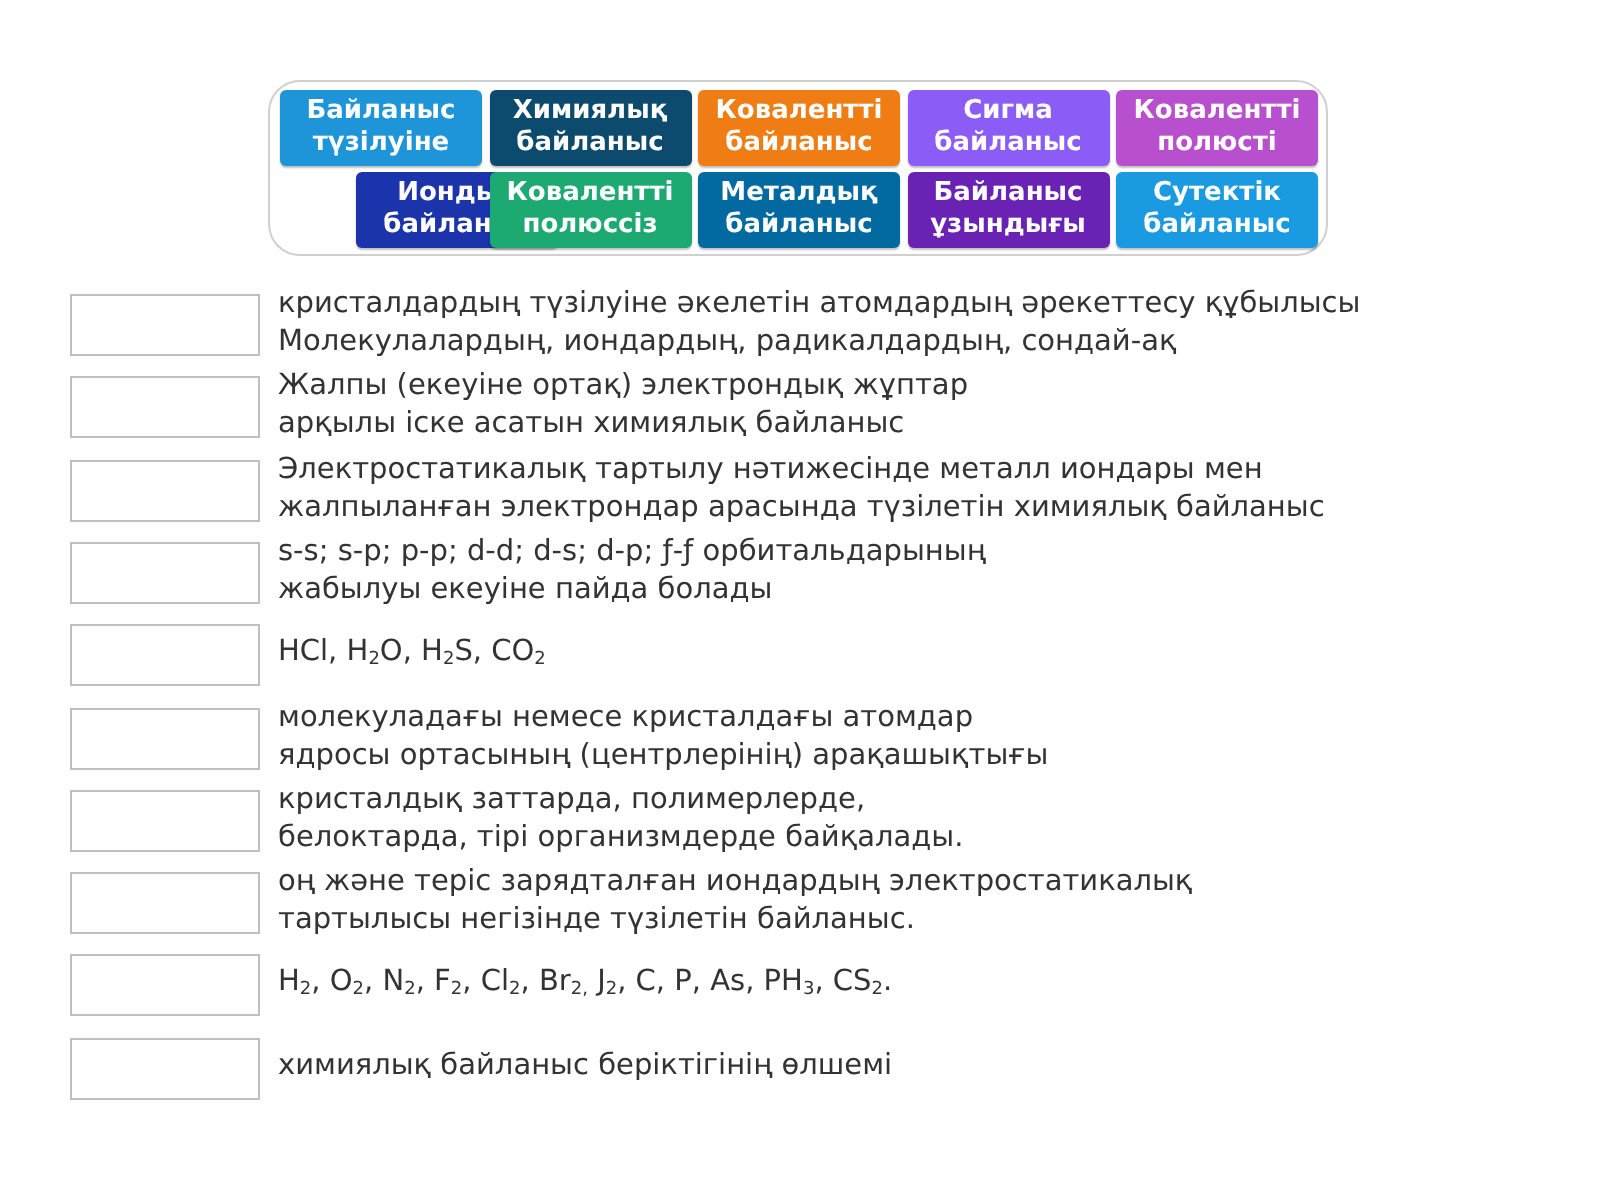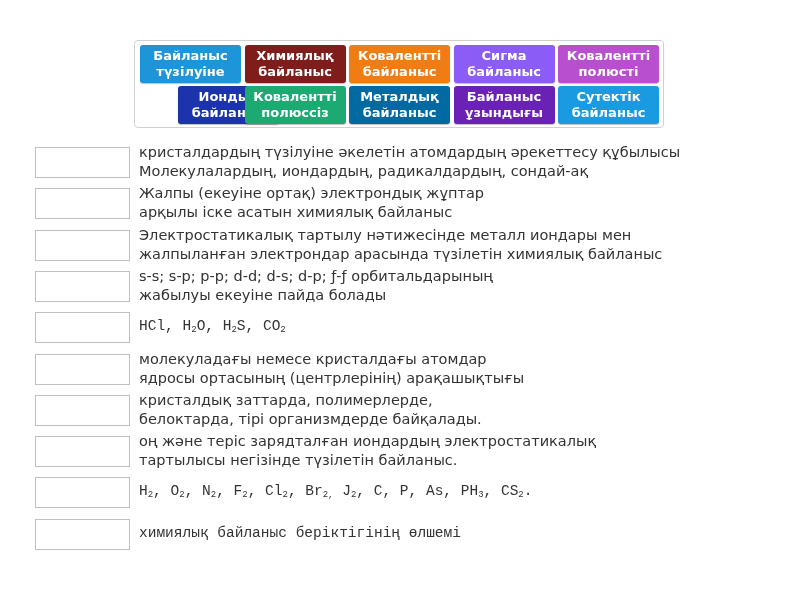--- a/index.html
+++ b/index.html
@@ -1,41 +1,41 @@
 <!DOCTYPE html>
 <html><head>
 <meta charset="utf-8">
 <style>
   html, body { margin:0; padding:0; background:#ffffff; }
   body { width:800px; height:600px; position:relative; overflow:hidden;
          font-family: "DejaVu Sans", "Liberation Sans", sans-serif; }
   .bank { position:absolute; left:134px; top:40px; width:530px; height:88px;
-          border:1px solid #d0d0d0; border-radius:4px; background:#fff; box-sizing:border-box; }
+          border:1px solid #d0d0d0; border-radius:16px; background:#fff; box-sizing:border-box; }
   .tile { position:absolute; width:101px; height:38px; border-radius:3px; color:#fff;
           font-weight:bold; font-size:13px; line-height:16px; text-align:center;
           display:flex; flex-direction:column; justify-content:center; cursor:grab;
           box-shadow:0 1px 1px rgba(0,0,0,0.25); }
   .tile span { display:block; }
   .row { position:absolute; left:35px; height:32px; }
   .slot { position:absolute; left:0; top:0; width:95px; height:31px;
           border:1px solid #bfbfbf; background:#fff; box-sizing:border-box; }
   .desc { position:absolute; left:104px; top:-4px; width:620px; font-size:14.5px;
           line-height:19px; color:#333; white-space:nowrap; }
-  .desc.single { top:5px;font-family:Liberation Mono, monospace; }
+  .desc.single { top:5px; }
   sub { font-size:9px; vertical-align:-2px; line-height:0; }
 </style>
 </head>
 <body>
 
 <div class="bank" id="bank">
     <div class="tile" style="left: 5px; top: 4px; background: rgb(29, 149, 216);">
       <span>Байланыс</span>
       <span>түзілуіне</span>
     </div>
-    <div class="tile" style="left: 109.5px; top: 4px; background: #7f1d1d;">
+    <div class="tile" style="left: 109.5px; top: 4px; background: #0c4a6e;">
       <span>Химиялық</span>
       <span>байланыс</span>
     </div>
     <div class="tile" style="left: 214px; top: 4px; background: rgb(239, 125, 20);">
       <span>Ковалентті</span>
       <span>байланыс</span>
     </div>
     <div class="tile" style="left: 318.5px; top: 4px; background: #8b5cf6;">
       <span>Сигма</span>
       <span>байланыс</span>

